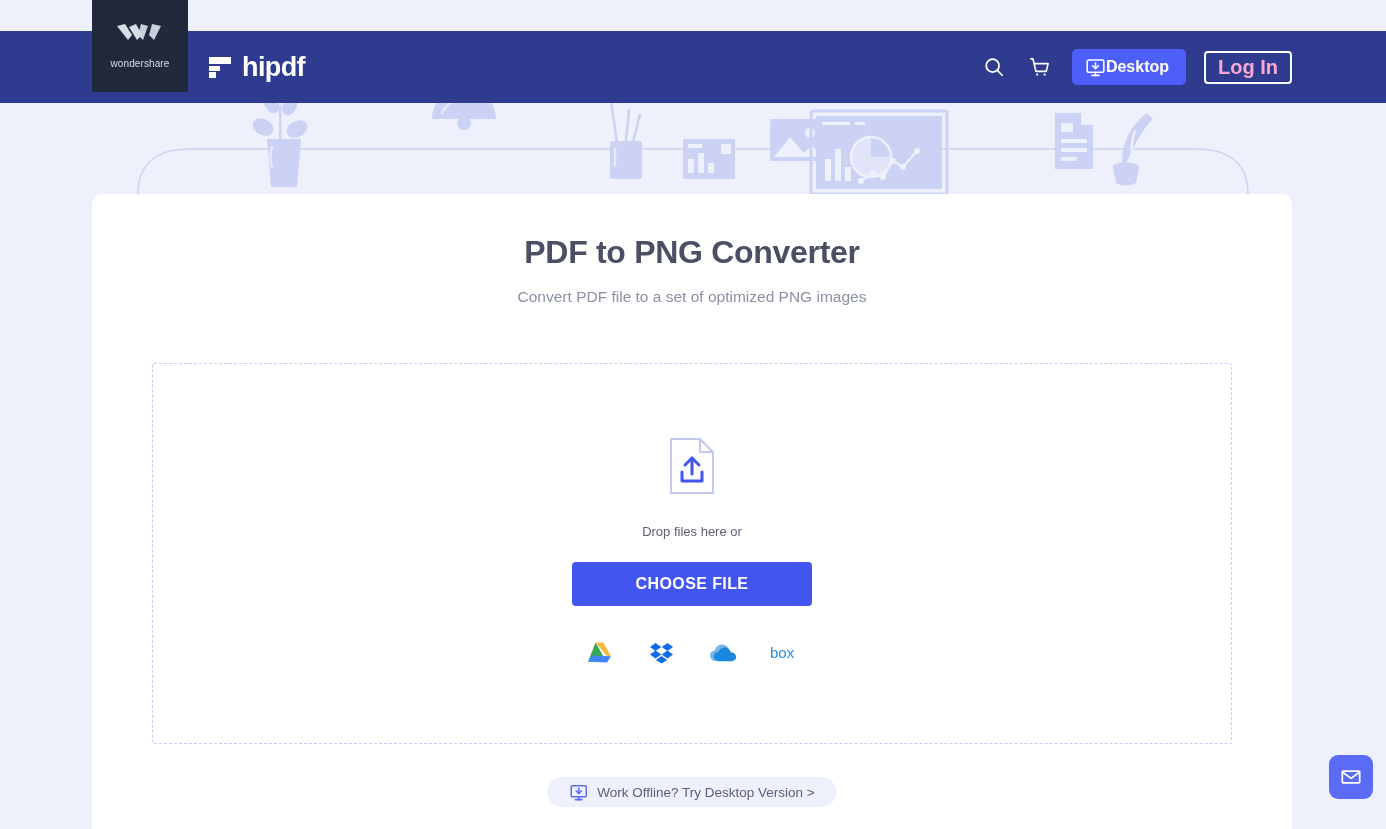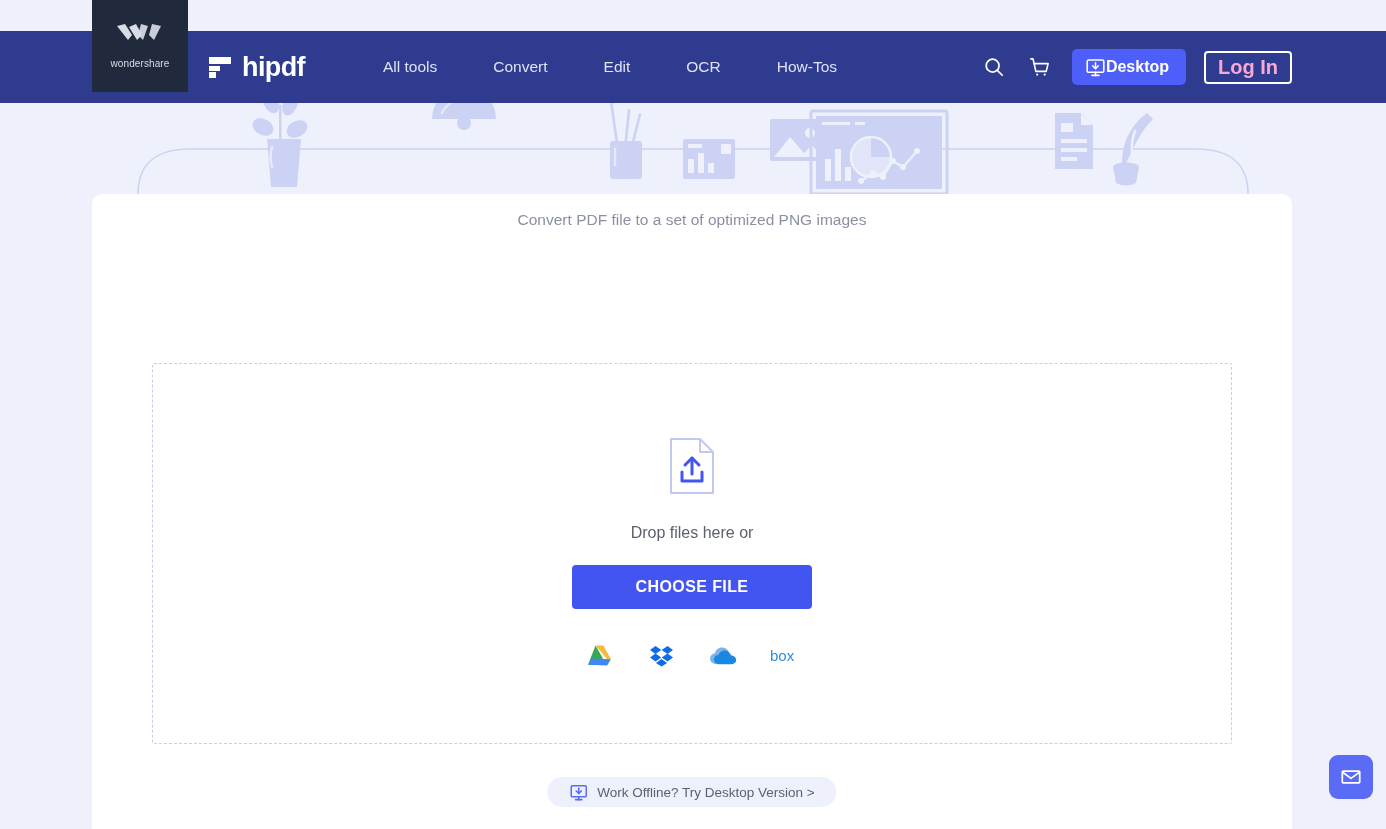--- a/index.html
+++ b/index.html
@@ -162,21 +162,21 @@
     border: 1px dashed #c8ccee;
     border-radius: 2px;
     display: flex;
     flex-direction: column;
     align-items: center;
     cursor: pointer;
   }
   .upload-icon { margin-top: 72px; }
   .drop-text {
     margin-top: 28px;
-    font-size: 16px;
+    font-size: 13px;
     color: #5c6070;
   }
   .choose-btn {
     margin-top: 23px;
     width: 240px; height: 44px;
     background: #4355f0;
     border: none;
     border-radius: 4px;
     color: #fff;
     font-size: 16px;
@@ -323,27 +323,20 @@
 
     <div class="brand">
       <svg class="brand-mark" viewBox="0 0 24 24">
         <rect x="1" y="2" width="22" height="7" fill="#ffffff"></rect>
         <rect x="1" y="11" width="11" height="5" fill="#ffffff"></rect>
         <rect x="1" y="17" width="7" height="6" fill="#ffffff"></rect>
       </svg>
       <div class="brand-name">hipdf</div>
     </div>
 
-    <div class="nav-links">
-      <a class="nav-link">All tools</a>
-      <a class="nav-link">Convert</a>
-      <a class="nav-link">Edit</a>
-      <a class="nav-link">OCR</a>
-      <a class="nav-link">How-Tos</a>
-    </div>
 
     <div class="nav-right">
 
       <div class="icon-btn">
         <svg width="22" height="22" viewBox="0 0 24 24" fill="none" stroke="#ffffff" stroke-width="1.9" stroke-linecap="round">
           <circle cx="10.5" cy="10.5" r="7"></circle>
           <line x1="15.6" y1="15.6" x2="21" y2="21"></line>
         </svg>
       </div>
 
@@ -382,20 +375,21 @@
       <path d="M13 3 L20 0 L26 11 L21 16 Z"></path>
       <path d="M25 0 L32 2 L27 16 L22 11 Z" opacity=".92"></path>
       <path d="M36 0 L45 2 L38 16 L33 11 Z" opacity=".92"></path>
     </g>
   </svg>
   <div class="ws-text">wondershare</div>
 </div>
 
 <div class="card">
 
+  <h1 class="page-title">PDF to PNG Converter</h1>
   <p class="page-subtitle">Convert PDF file to a set of optimized PNG images</p>
 
   <div class="dropzone">
 
     <svg class="upload-icon" width="48" height="60" viewBox="0 0 48 60">
       <path d="M3 3 H32 L45 16 V57 H3 Z" fill="none" stroke="#c2c8ef" stroke-width="2" stroke-linejoin="round" stroke-dasharray="3 0"></path>
       <path d="M32 3 V16 H45" fill="none" stroke="#c2c8ef" stroke-width="2" stroke-linejoin="round"></path>
       <g fill="none" stroke="#4355f0" stroke-width="3" stroke-linecap="round" stroke-linejoin="round">
         <line x1="24" y1="22" x2="24" y2="38"></line>
         <polyline points="17,29 24,22 31,29"></polyline>

